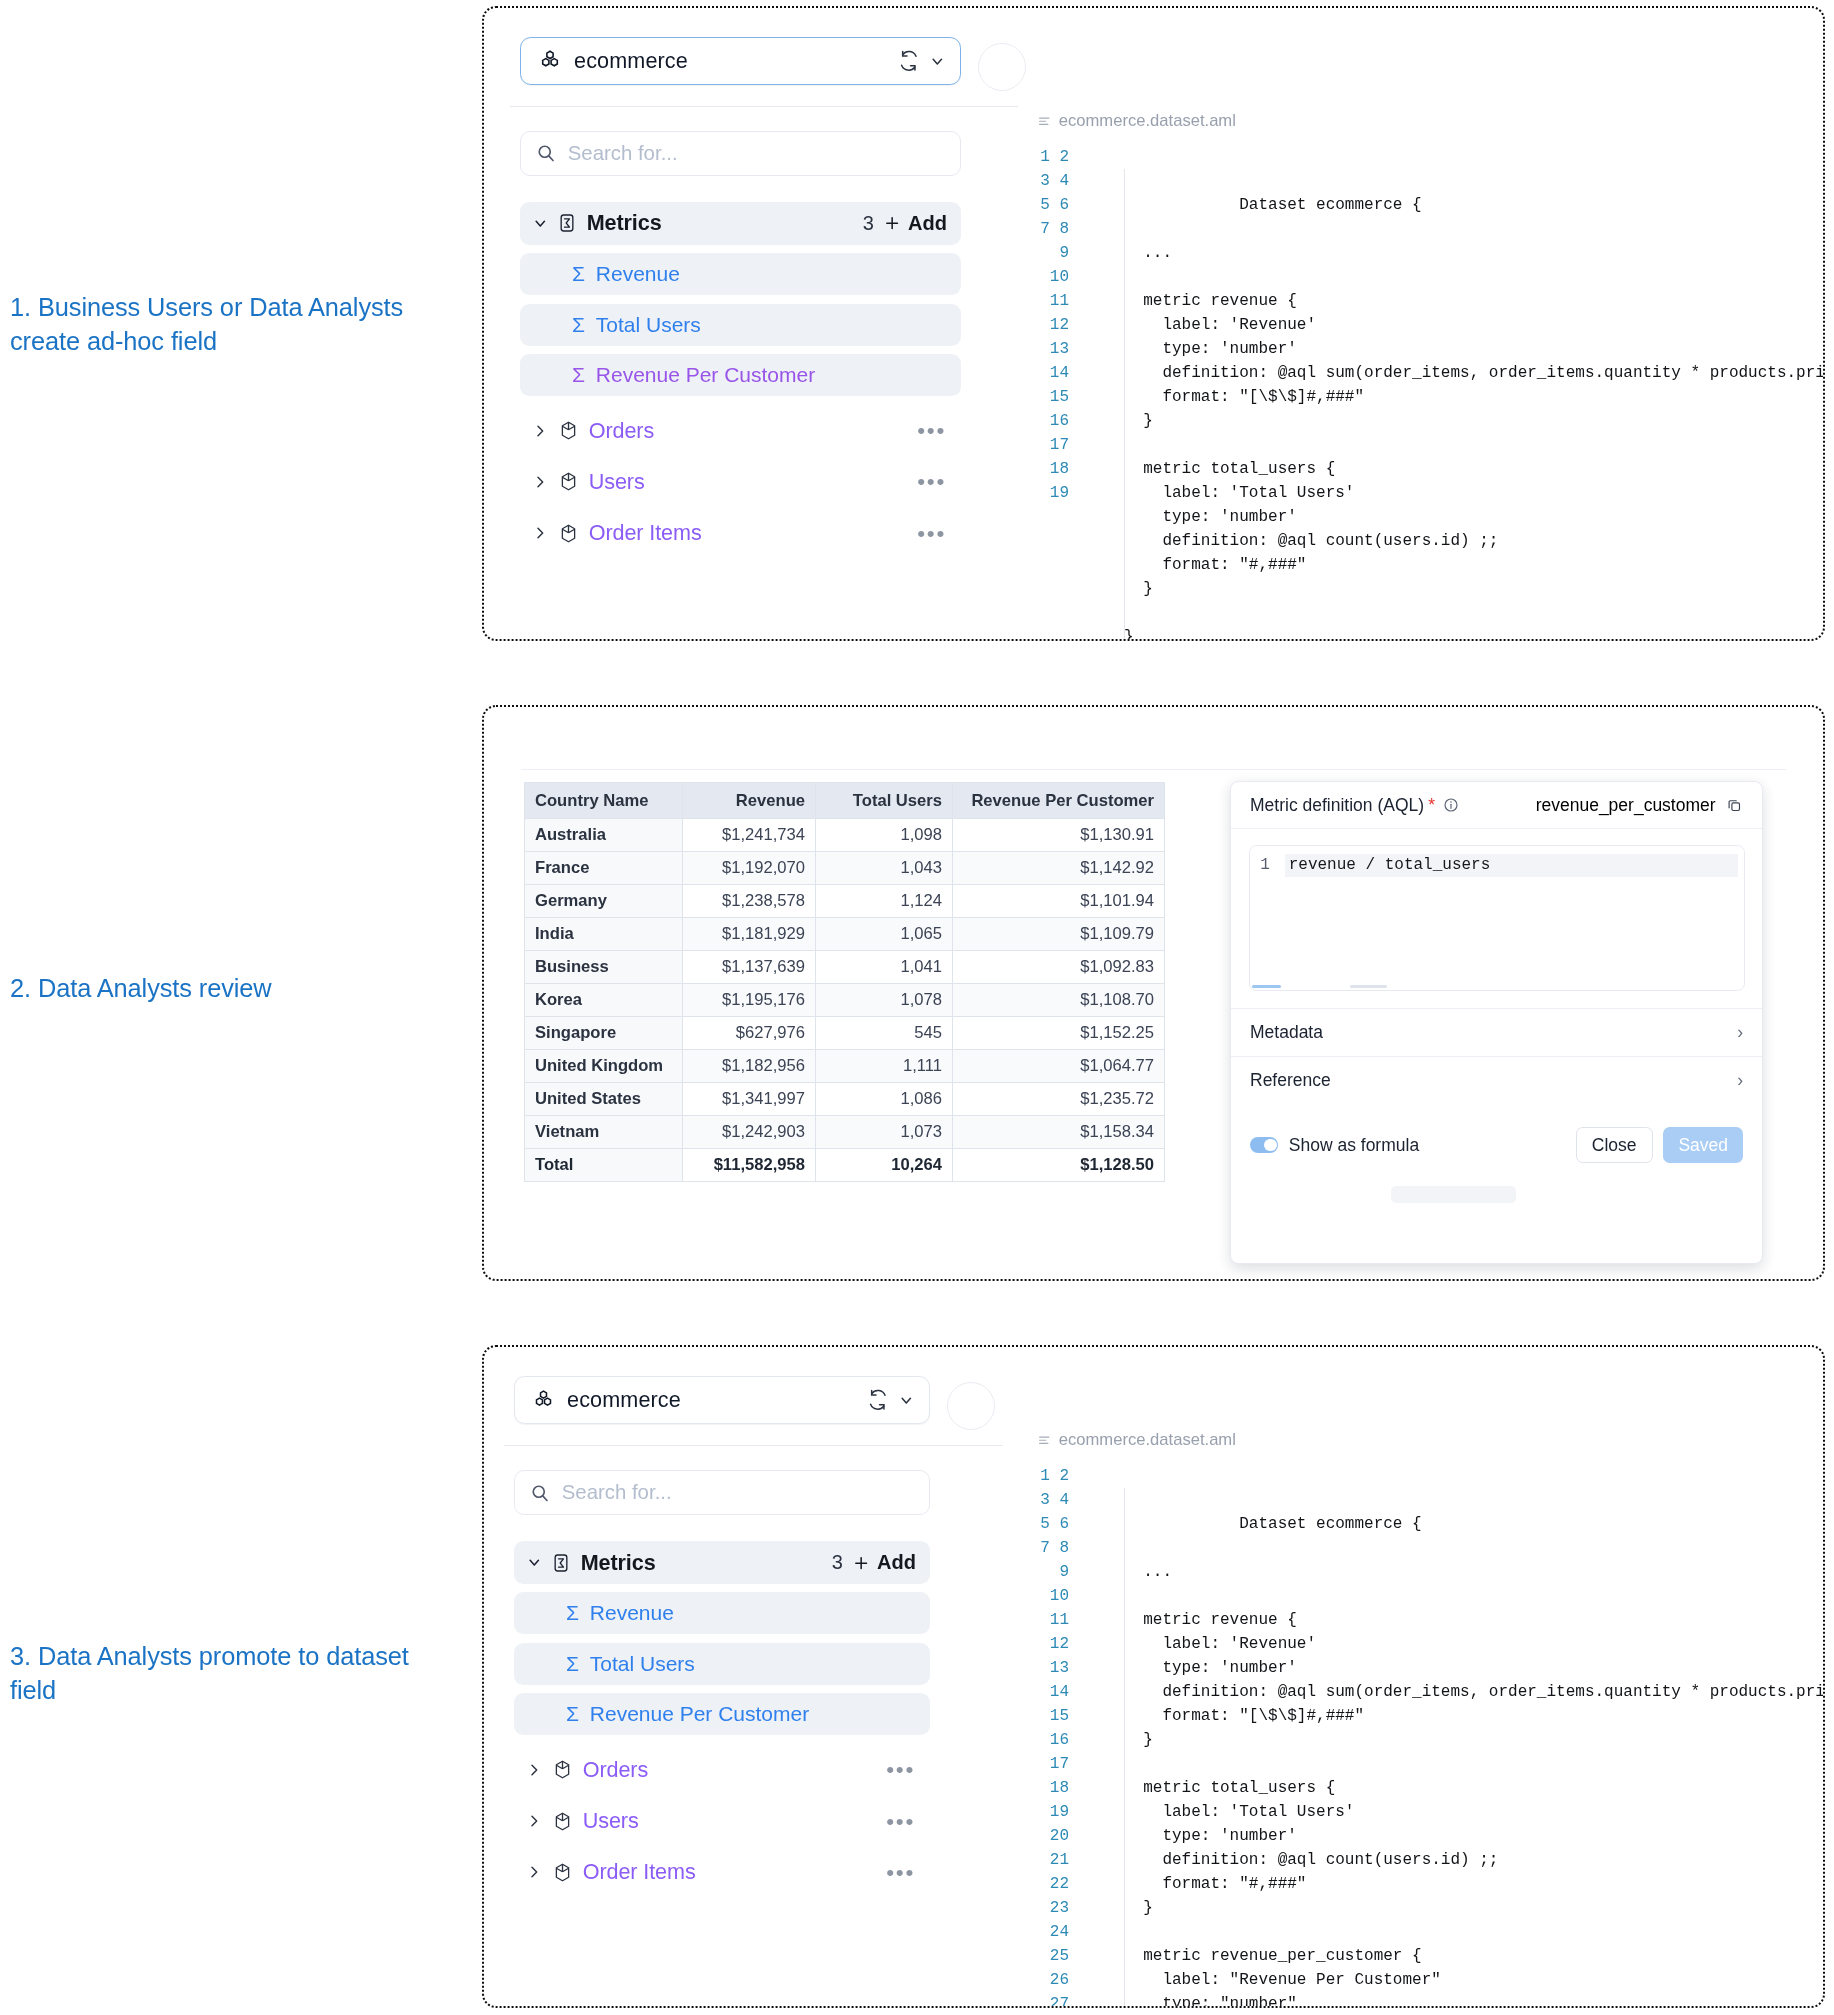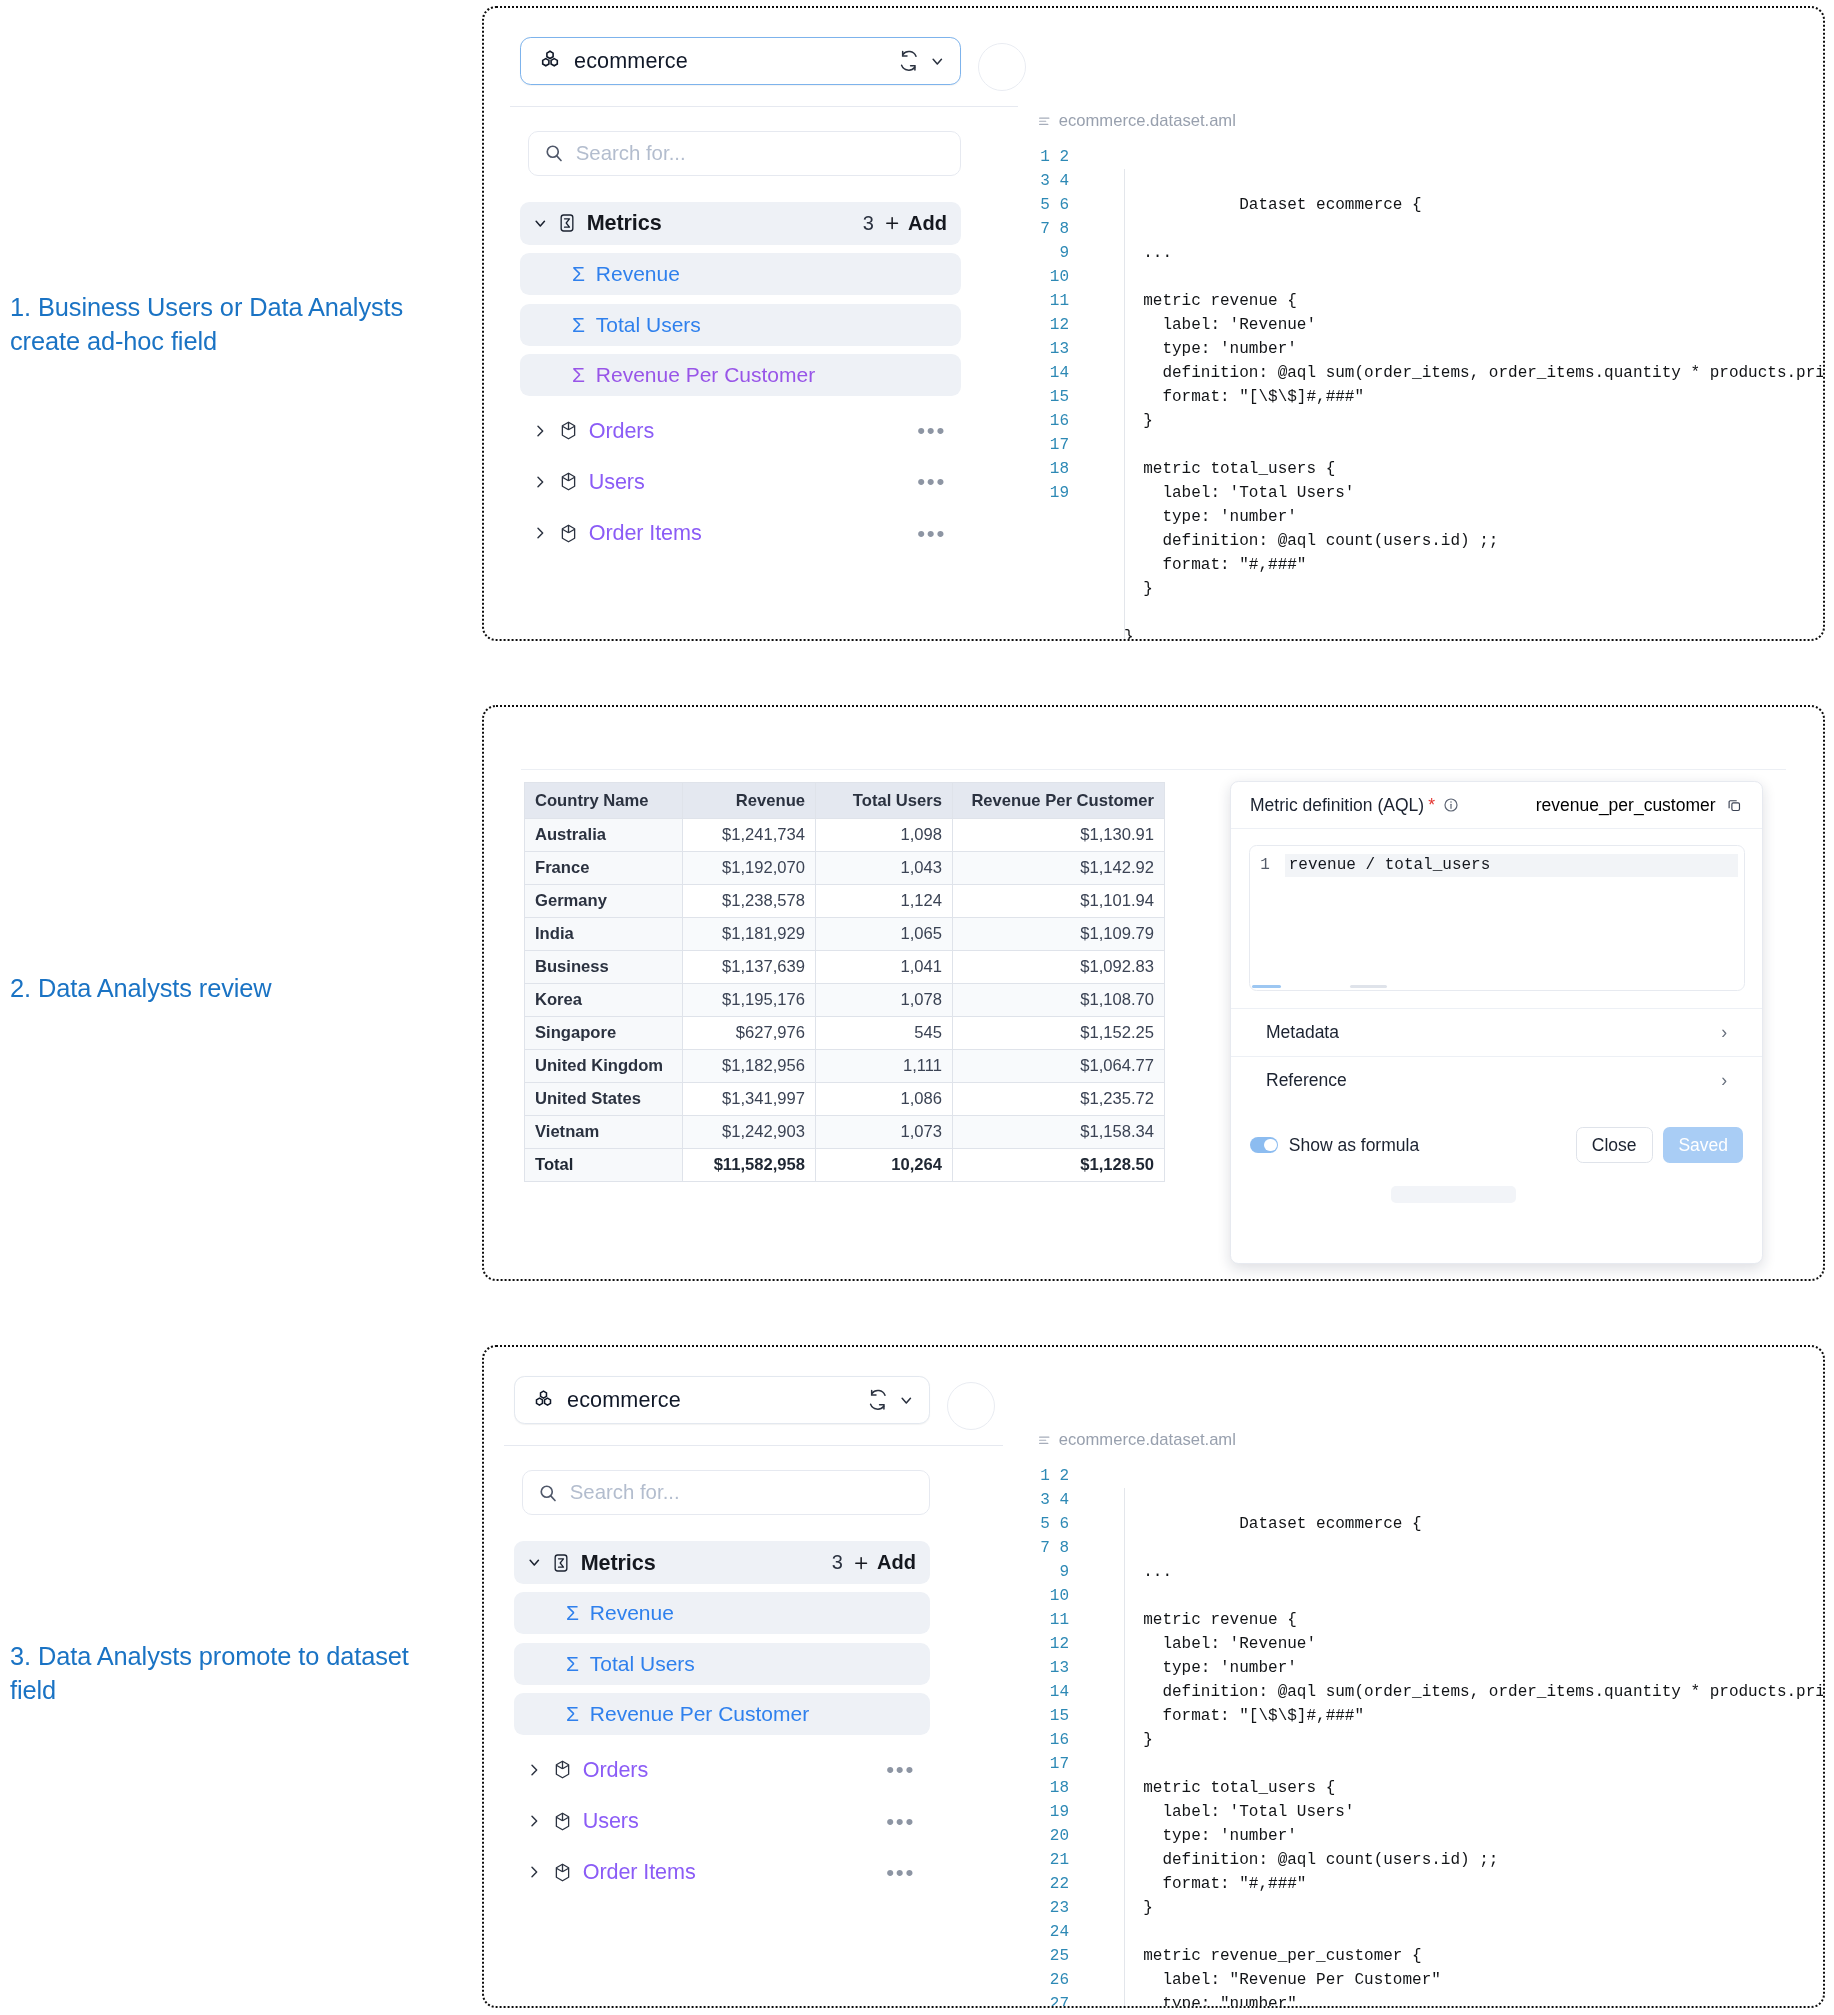--- a/index.html
+++ b/index.html
@@ -61,21 +61,20 @@
 
   .sep-line { height: 1.2px; background: #e6e9f0; width: 100%; }
 
   .search-box {
     display: flex; align-items: center;
     border: 1.2px solid #e6e9f0;
     border-radius: 10px;
     height: 45px;
     padding: 0 15px;
     background: #fff;
-    margin-left: 8px;
   }
   .search-box .ph {
     font-size: 20.4px; color: #b3bdce; margin-left: 11.7px; font-weight: 400;
   }
 
   
   .tree-group {
     display: flex; align-items: center;
     background: #eef1f6;
     border-radius: 9.2px;
@@ -201,21 +200,21 @@
   .pop-editor .scroll-h {
     position: absolute; left: 2.5px; bottom: 1.7px; width: 29px; height: 2.9px;
     background: #9dc7f2; border-radius: 1.7px;
   }
   .pop-editor .scroll-h2 {
     position: absolute; left: 100px; bottom: 1.7px; width: 37px; height: 2.9px;
     background: #dfe3ea; border-radius: 1.7px;
   }
   .pop-row {
     display: flex; align-items: center;
-    height: 48px; padding: 0 35px;
+    height: 48px; padding: 0 19px;
     border-top: 0.8px solid #edf0f5;
     font-size: 17.5px; color: #1b2230;
   }
   .pop-row .chev { margin-left: auto; color: #68707e; font-size: 17.5px; }
   .pop-foot {
     display: flex; align-items: center;
     height: 55px; padding: 0 19px;
     gap: 10.8px;
   }
   .toggle {

